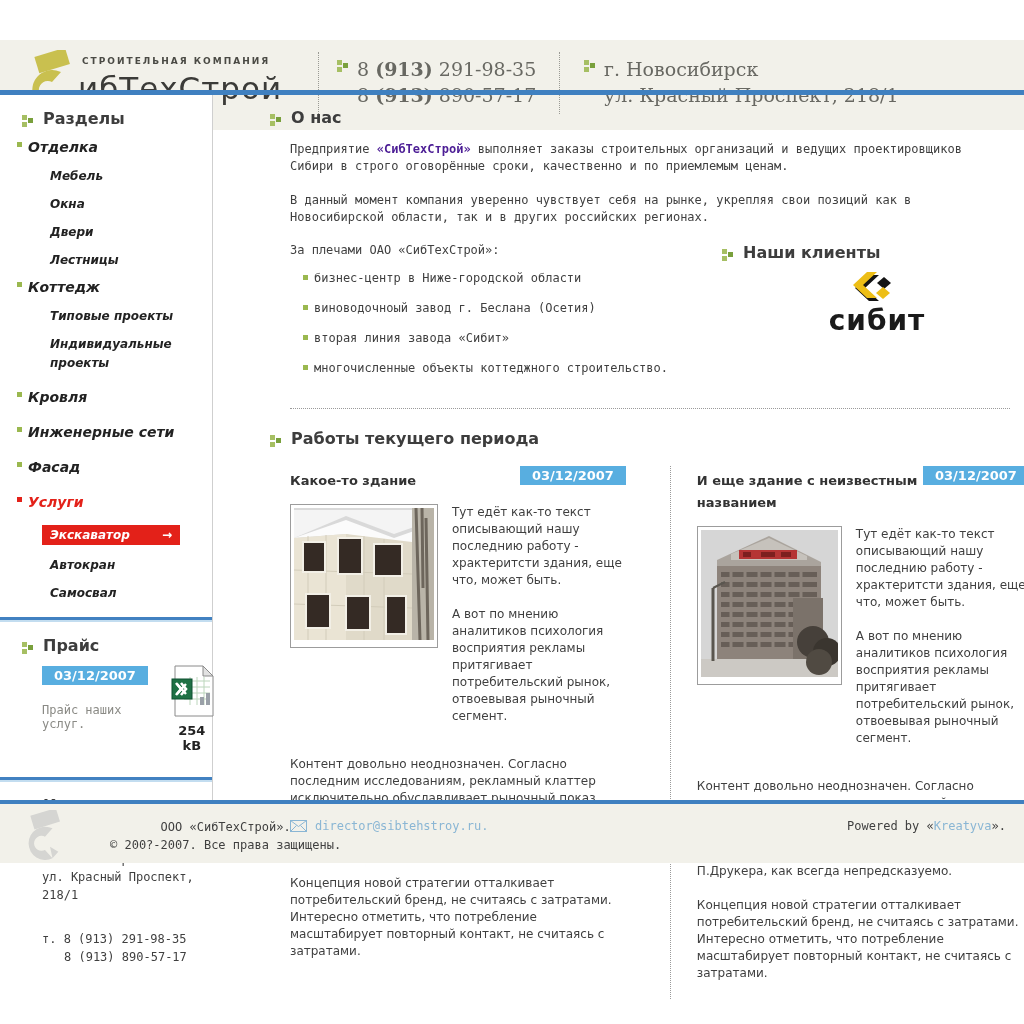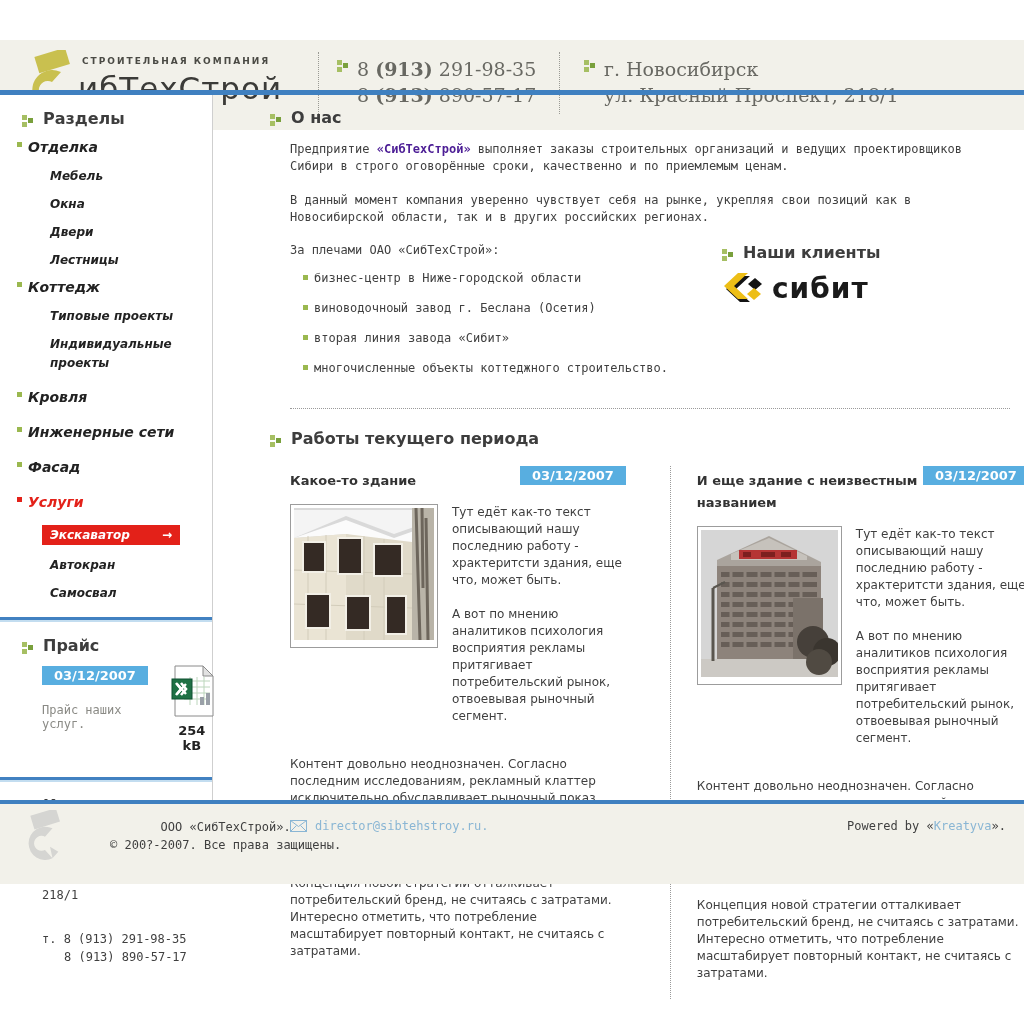--- a/index.html
+++ b/index.html
@@ -63,37 +63,37 @@
   .about-text p{margin:0 0 17px 0;}
   .brand-link{color:#4c1d95;font-weight:bold;text-decoration:none;}
   .about-row{display:flex;margin:0 0 0 39px;}
   .list-block{width:420px;font-family:"DejaVu Sans Mono","Liberation Mono",monospace;
               font-size:12px;color:#3f3f3f;}
   .list-intro{margin:0 0 8px 0;}
   .ulist{list-style:none;margin:0;padding:0 0 0 12px;}
   .ulist li{position:relative;margin:13px 0 5px 12px;line-height:17px;}
   .ulist .sqb{top:5px;}
   .clients{margin-left:12px;width:300px;}
-  .sibit{display:flex;align-items:center;margin:10px 0 0 2px;}
+  .sibit{display:flex;align-items:center;margin:10px 0 0 2px;flex-direction:column;}
   .sibit-name{font-size:28px;font-weight:bold;color:#1a1a1a;margin-left:8px;letter-spacing:1px;}
   .dotted-hr{border:none;border-top:1px dotted #9a9a9a;margin:26px 14px 0 39px;}
   .works-head{margin:20px 0 0 19px;}
   .works-cols{display:flex;margin:18px 0 0 39px;gap:24px;}
   .art1{width:368px;padding-right:20px;}
   .art2{border-left:1px dotted #9a9a9a;padding-left:26px;width:332px;}
   .article-head{display:flex;justify-content:space-between;align-items:flex-start;}
   .article-title{font-size:13px;font-weight:bold;color:#333;margin:4px 0 0 0;line-height:22px;width:230px;}
   .media{display:flex;margin-top:12px;}
   .photo{flex:0 0 auto;border:1px solid #9c9c9c;background:#fff;padding:3px;align-self:flex-start;}
   .side-text{font-size:12px;line-height:17px;color:#3f3f3f;margin-left:14px;}
   .side-text p{margin:0 0 17px 0;}
   .art-pars{font-size:12px;line-height:17px;color:#3f3f3f;margin-top:14px;}
   .art-pars p{margin:0 0 17px 0;}
   
-  footer{position:absolute;top:800px;left:0;width:1024px;height:84px;background:#f2f1ea;
+  footer{position:absolute;top:800px;left:0;width:1024px;height:63px;background:#f2f1ea;
          border-top:4px solid #3f80c0;box-sizing:border-box;
          font-family:"DejaVu Sans Mono","Liberation Mono",monospace;font-size:12px;color:#3f3f3f;}
   .wm{position:absolute;left:16px;top:6px;opacity:0.9;}
   .f-company{position:absolute;left:110px;top:14px;text-align:center;line-height:18px;}
   .f-email{position:absolute;left:290px;top:15px;display:flex;align-items:center;color:#8ab6d4;}
   .f-email a{color:#8ab6d4;text-decoration:none;margin-left:8px;}
   .f-powered{position:absolute;right:18px;top:15px;color:#3f3f3f;}
   .f-powered a{color:#8ab6d4;text-decoration:none;}
 </style>
 </head>

